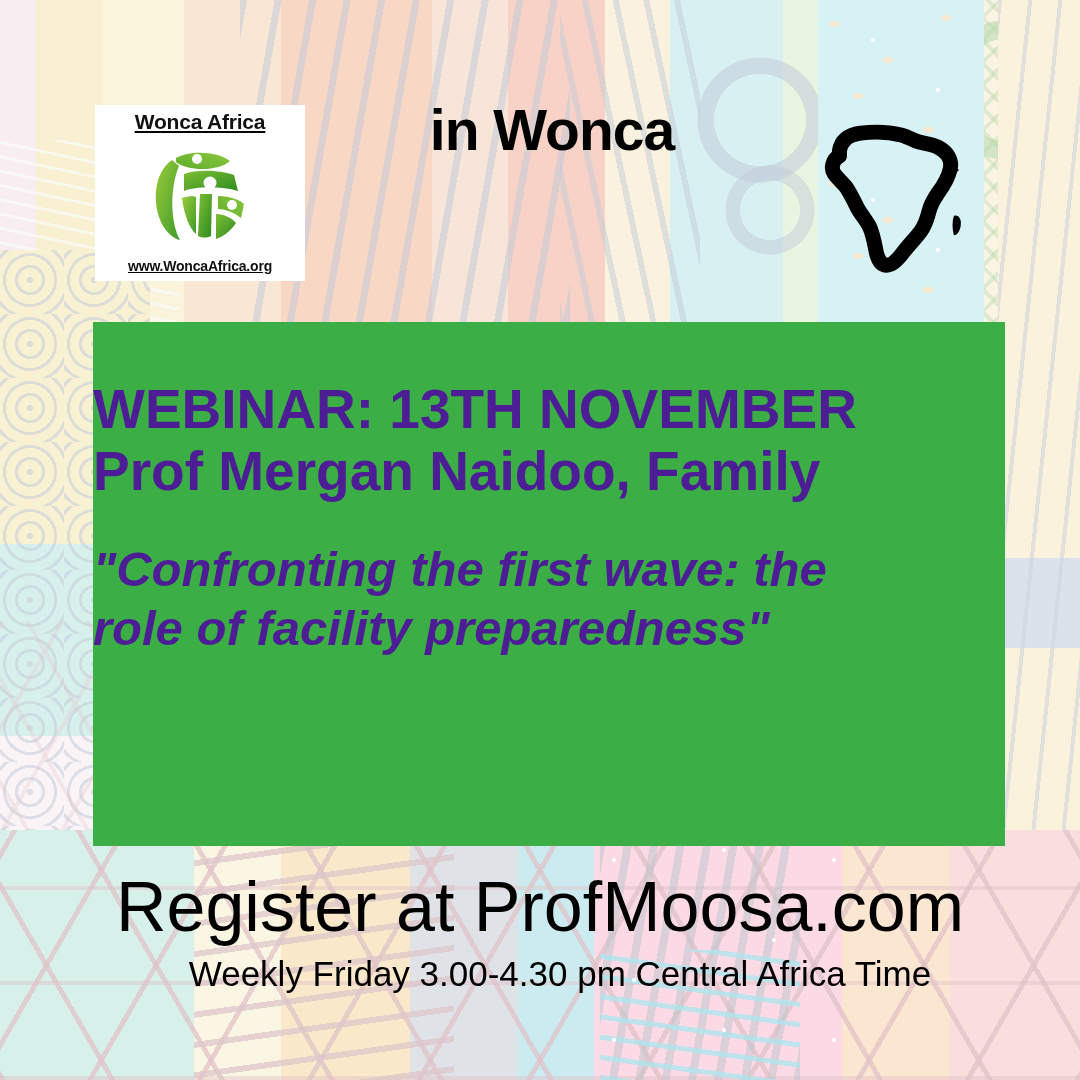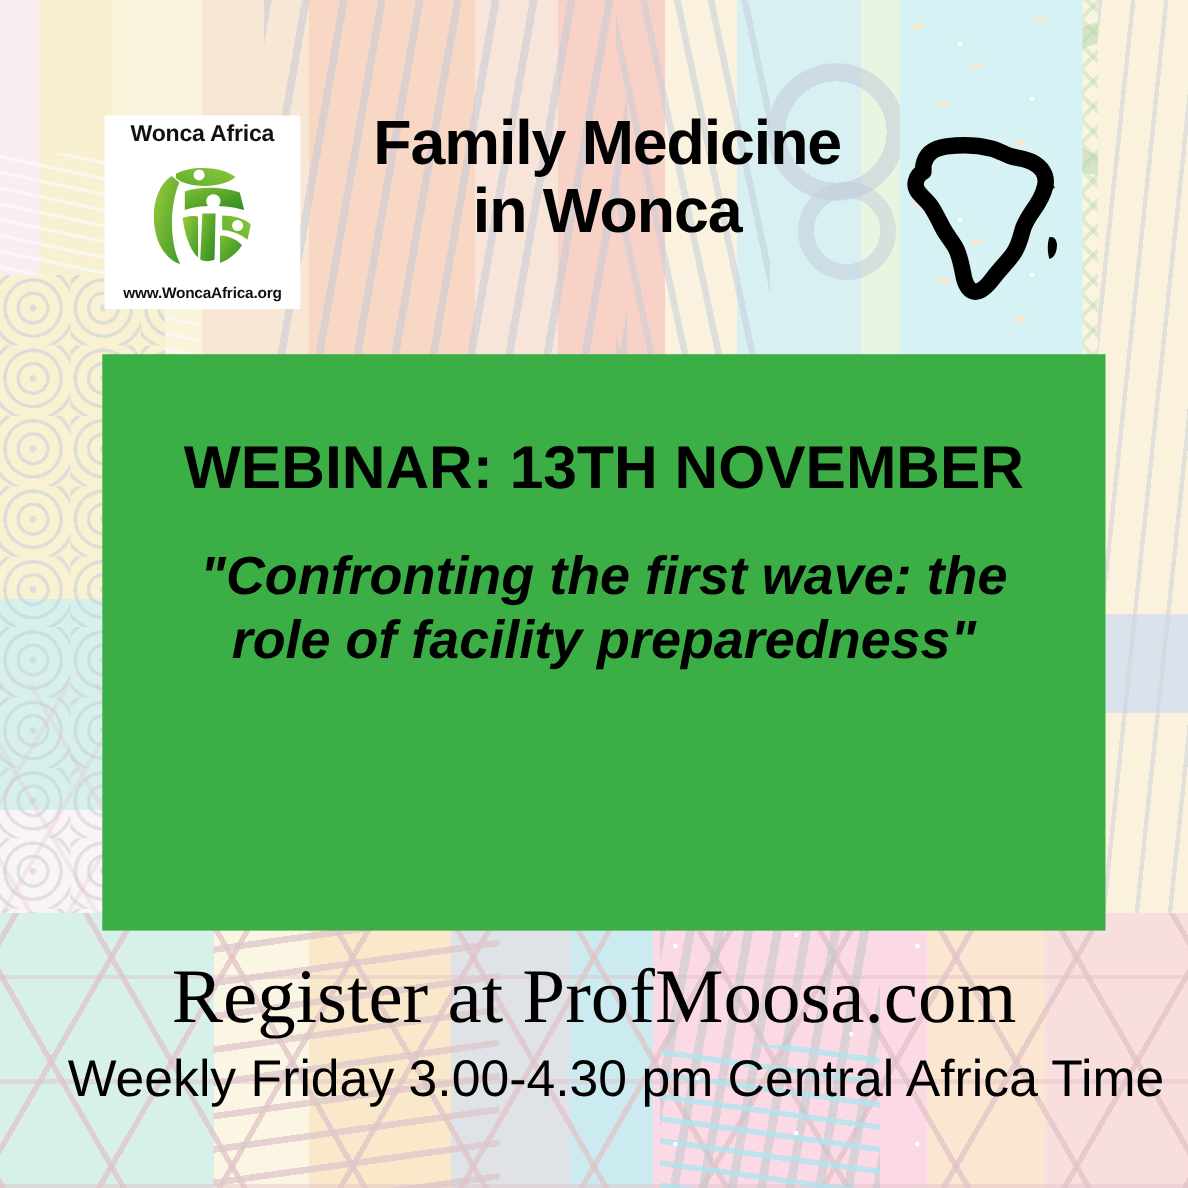--- a/index.html
+++ b/index.html
@@ -144,24 +144,24 @@
 
   
   .bg-wash{
     position:absolute;inset:0;
     background:rgba(255,255,255,.55);
     pointer-events:none;
   }
 
   
   #logo-card{
-    position:absolute;left:95px;top:105px;width:178px;height:176px;
+    position:absolute;left:95px;top:105px;width:210px;height:176px;
     background:#ffffff;
     display:flex;flex-direction:column;align-items:center;justify-content:space-between;
-    padding:6px 0 8px;box-sizing:border-box;
+    padding:6px 0 8px;box-sizing:border-box;text-decoration:underline;
   }
   #logo-title{
     font-size:21px;font-weight:700;color:#111;letter-spacing:-.2px;line-height:1;
     white-space:nowrap;
   }
   #logo-url{
     font-size:14px;font-weight:700;color:#111;letter-spacing:-.2px;line-height:1;
     white-space:nowrap;
   }
   #logo-globe{width:116px;height:104px;display:block;}
@@ -176,51 +176,51 @@
   #header-line-1,#header-line-2{display:block;white-space:nowrap;}
 
   #africa-icon{position:absolute;left:806px;top:104px;width:176px;height:178px;}
 
   
   #green-panel{
     position:absolute;left:93px;top:322px;width:912px;height:524px;
     background:#3bae45;
   }
   #panel-inner{
-    position:absolute;left:0;right:0;top:73px;
-    text-align:center;color:#000000;
+    position:absolute;left:0;right:0;top:57px;
+    color:#4c1d95;
   }
   .panel-head{
     font-family:"Liberation Sans Narrow","Liberation Sans",sans-serif;
     font-stretch:condensed;
     font-weight:700;font-size:55px;line-height:1.12;
     white-space:nowrap;
   }
   #panel-quote{
     margin-top:38px;
     font-family:"Liberation Sans Narrow","Liberation Sans",sans-serif;
     font-stretch:condensed;
     font-weight:700;font-style:italic;font-size:49px;line-height:1.2;
   }
   #panel-quote span{display:block;white-space:nowrap;}
 
   
   #footer{
     position:absolute;left:0;right:0;top:872px;text-align:center;color:#000;
   }
   #footer-register{
-    font-family:Liberation Serif, serif;
+    font-family:Liberation Sans, sans-serif;
     font-stretch:condensed;
     font-weight:400;font-size:70px;line-height:1;white-space:nowrap;
   }
   #footer-schedule{
     margin-top:14px;
     font-family:"Liberation Sans Narrow","Liberation Sans",sans-serif;
     font-stretch:condensed;
-    font-weight:400;font-size:47px;line-height:1;white-space:nowrap;padding-left:40px;
+    font-weight:400;font-size:35px;line-height:1;white-space:nowrap;padding-left:40px;
   }
 </style>
 </head>
 <body>
 
 <div id="poster">
 
   <div class="bg-layer bg-base"></div>
   <div class="bg-top"></div>
   <div class="bg-cyan"></div>
@@ -266,40 +266,40 @@
 
       <path d="M40 54 C46 52 52 52 54 53 L54 90 C47 84 42 70 40 54 Z" fill="url(#gA)"></path>
 
       <path d="M74 70 C82 70 90 74 94 79 C88 88 80 93 74 95 Z" fill="url(#gB)"></path>
     </svg>
 
     <div id="logo-url">www.WoncaAfrica.org</div>
   </div>
 
   <div id="header-title">
-    <span id="header-line-1">Family Medicine</span>
     <span id="header-line-2">in Wonca</span>
   </div>
 
   <svg id="africa-icon" viewBox="0 0 200 200">
     <path d="M38 52 C40 40 48 34 62 32 C78 30 96 31 108 34
              C116 36 122 40 128 42 C134 44 142 44 150 48
              C160 53 166 62 164 72 C162 82 156 92 150 100
              C146 106 142 112 140 120 C138 128 136 136 130 144
              C124 152 116 160 110 168 C104 176 98 182 92 182
              C86 182 82 176 80 168 C78 158 76 146 72 138
              C68 130 62 124 58 116 C54 108 50 100 46 94
              C42 88 36 84 32 78 C28 72 30 62 38 58 Z" fill="none" stroke="#000" stroke-width="17" stroke-linejoin="round" stroke-linecap="round"></path>
     <path d="M156 70 C162 68 170 70 174 74 C168 80 160 80 156 78 Z" fill="#000"></path>
     <path d="M168 126 C172 124 176 128 176 134 C176 142 172 148 168 148 C166 140 166 132 168 126 Z" fill="#000"></path>
   </svg>
 
   <div id="green-panel">
     <div id="panel-inner">
       <div class="panel-head">WEBINAR: 13TH NOVEMBER</div>
+      <div class="panel-head">Prof Mergan Naidoo, Family</div>
       <div id="panel-quote">
         <span>"Confronting the first wave: the</span>
         <span>role of facility preparedness"</span>
       </div>
     </div>
   </div>
 
   <div id="footer">
     <div id="footer-register">Register at ProfMoosa.com</div>
     <div id="footer-schedule">Weekly Friday 3.00-4.30 pm Central Africa Time</div>

